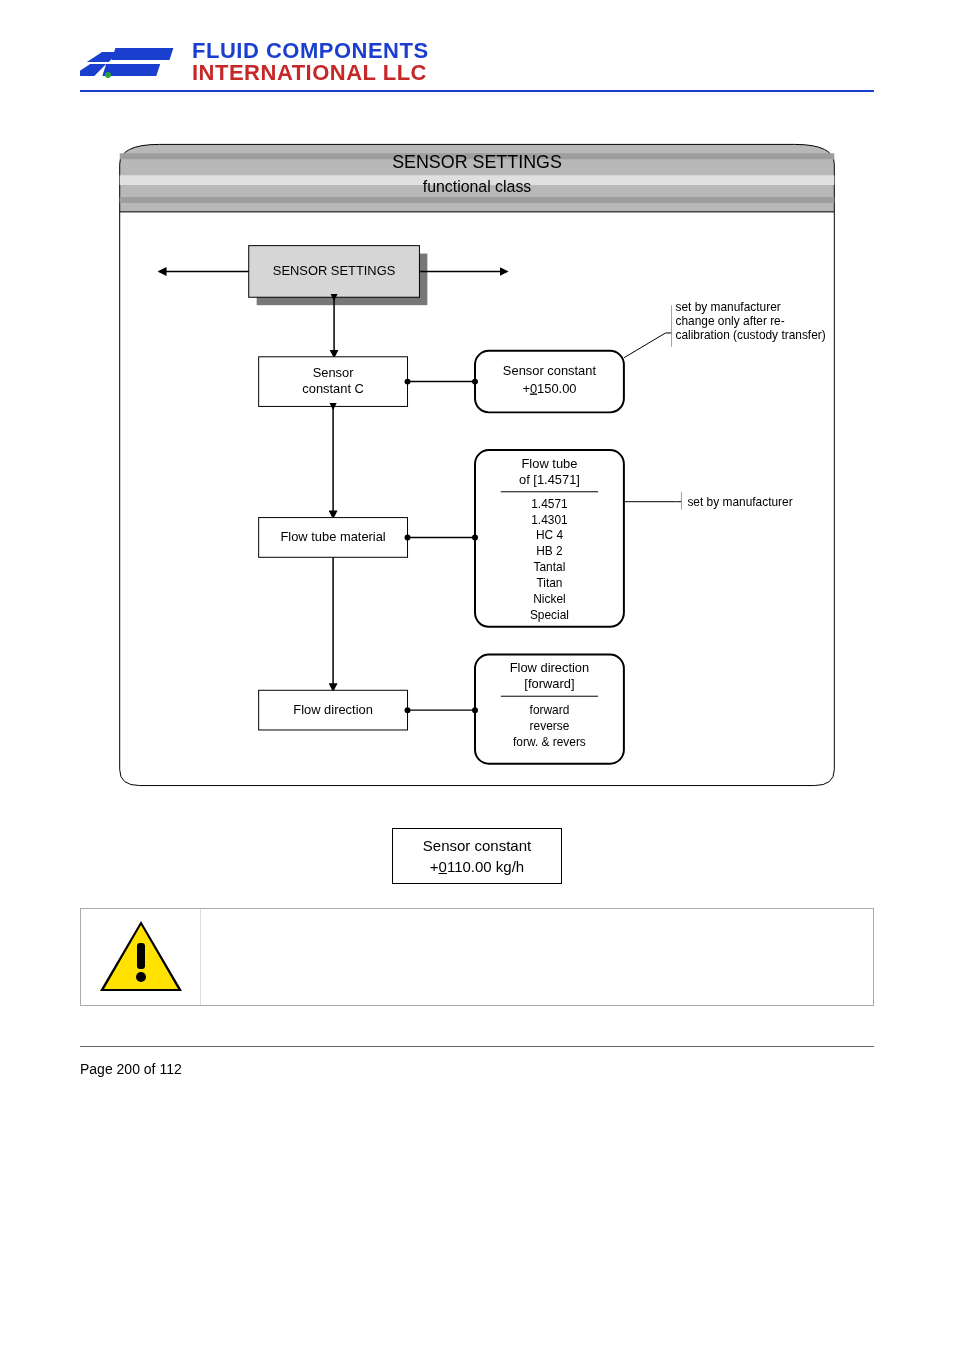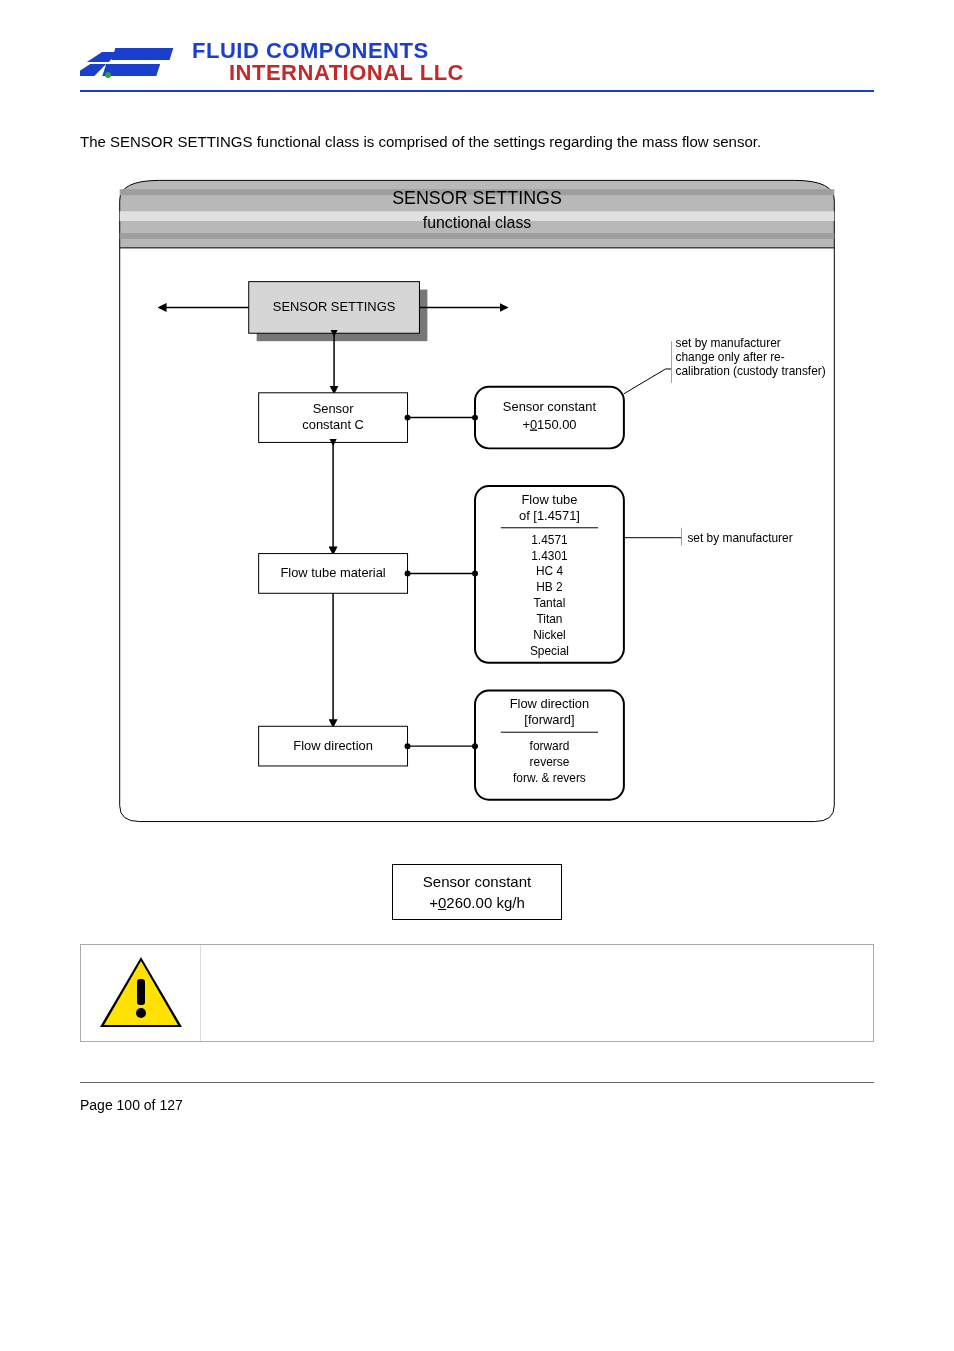--- a/index.html
+++ b/index.html
@@ -34,21 +34,20 @@
     font-size: 22px;
     letter-spacing: 0.5px;
     color: #1a3fcf;
   }
   .logo-line2 {
     font-family: "Arial Black", Arial, sans-serif;
     font-weight: 900;
     font-size: 22px;
     letter-spacing: 0.5px;
     color: #c62828;
-    margin-left: 37px;
   }
   .header-rule {
     border: none;
     border-top: 2px solid #1a3fcf;
     margin: 0 0 40px 0;
   }
   .para {
     font-size: 15px;
     line-height: 1.35;
     margin: 14px 0;
@@ -119,21 +118,20 @@
         <circle cx="28" cy="35" r="3" fill="#2aa336"></circle>
       </g>
     </svg>
     <div class="logo-text-stack">
       <div class="logo-line1">FLUID COMPONENTS</div>
       <div class="logo-line2">INTERNATIONAL LLC</div>
     </div>
   </div>
   <hr class="header-rule">
 
-  <p class="para">The SENSOR SETTINGS functional class is comprised of the settings regarding the mass flow sensor.</p>
 
   <div class="diagram">
     <svg viewBox="0 0 800 660">
 
       <defs>
         <marker id="arrow" viewBox="0 0 10 10" refX="8" refY="5" markerWidth="6" markerHeight="6" orient="auto">
           <path d="M0 0 L10 5 L0 10 z" fill="#000"></path>
         </marker>
         <marker id="arrowS" viewBox="0 0 10 10" refX="5" refY="5" markerWidth="5" markerHeight="5" orient="auto">
           <path d="M0 0 L10 5 L0 10 z" fill="#000"></path>
@@ -227,31 +225,31 @@
       <line x1="330" y1="580" x2="398" y2="580" stroke="#000" stroke-width="1.5"></line>
       <circle cx="330" cy="580" r="3" fill="#000"></circle>
       <circle cx="398" cy="580" r="3" fill="#000"></circle>
     </svg>
   </div>
 
 
   <div class="valuebox">
     <div>Sensor constant</div>
     <div>
-      <span>+</span><span class="u">0</span><span>260.00 kg/h</span>
+      <span>+</span><span class="u">0</span><span>110.00 kg/h</span>
     </div>
   </div>
 
   <div class="warn-row">
     <div class="warn-icon-cell">
       <svg width="90" height="80" viewBox="0 0 90 80">
         <polygon points="45,4 86,74 4,74" fill="#000"></polygon>
         <polygon points="45,8 82,72 8,72" fill="#ffe200"></polygon>
         <rect x="41" y="26" width="8" height="26" rx="3" fill="#000"></rect>
         <circle cx="45" cy="60" r="5" fill="#000"></circle>
       </svg>
     </div>
   </div>
 
   <hr class="footer-rule">
-  <div class="pagenum">Page 100 of 127</div>
+  <div class="pagenum">Page 200 of 112</div>
 
 </div>
 
 </body></html>

